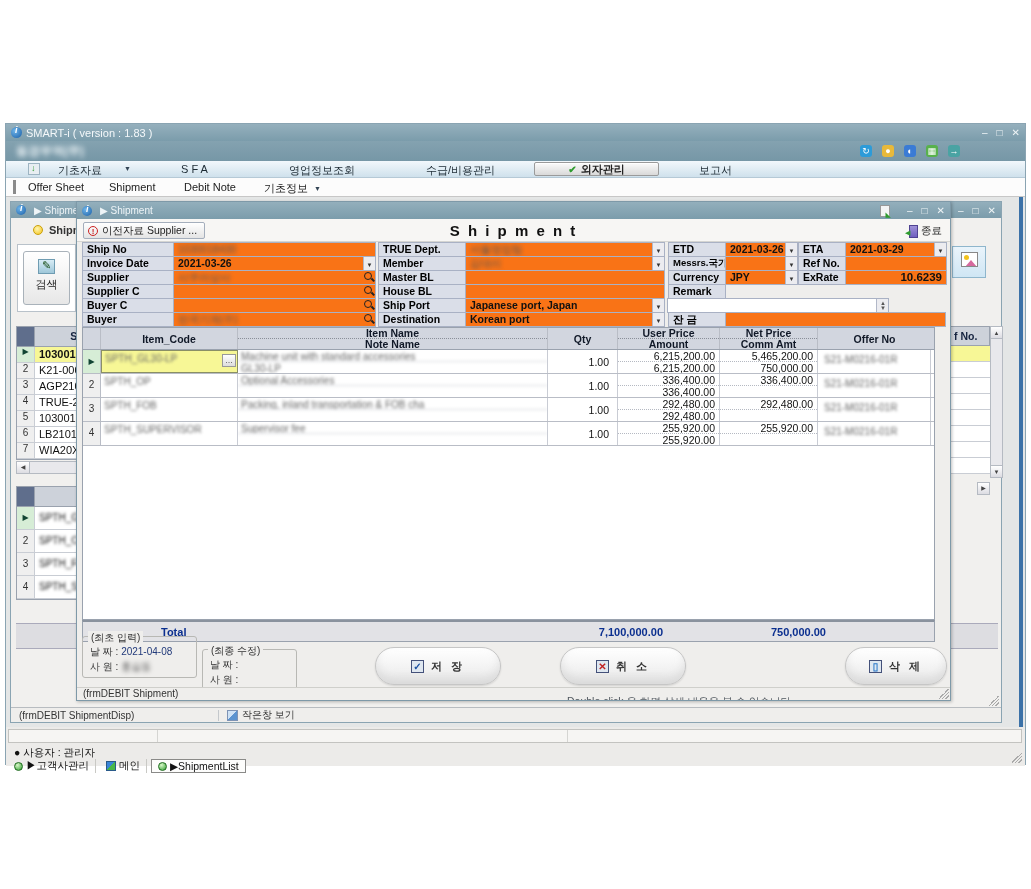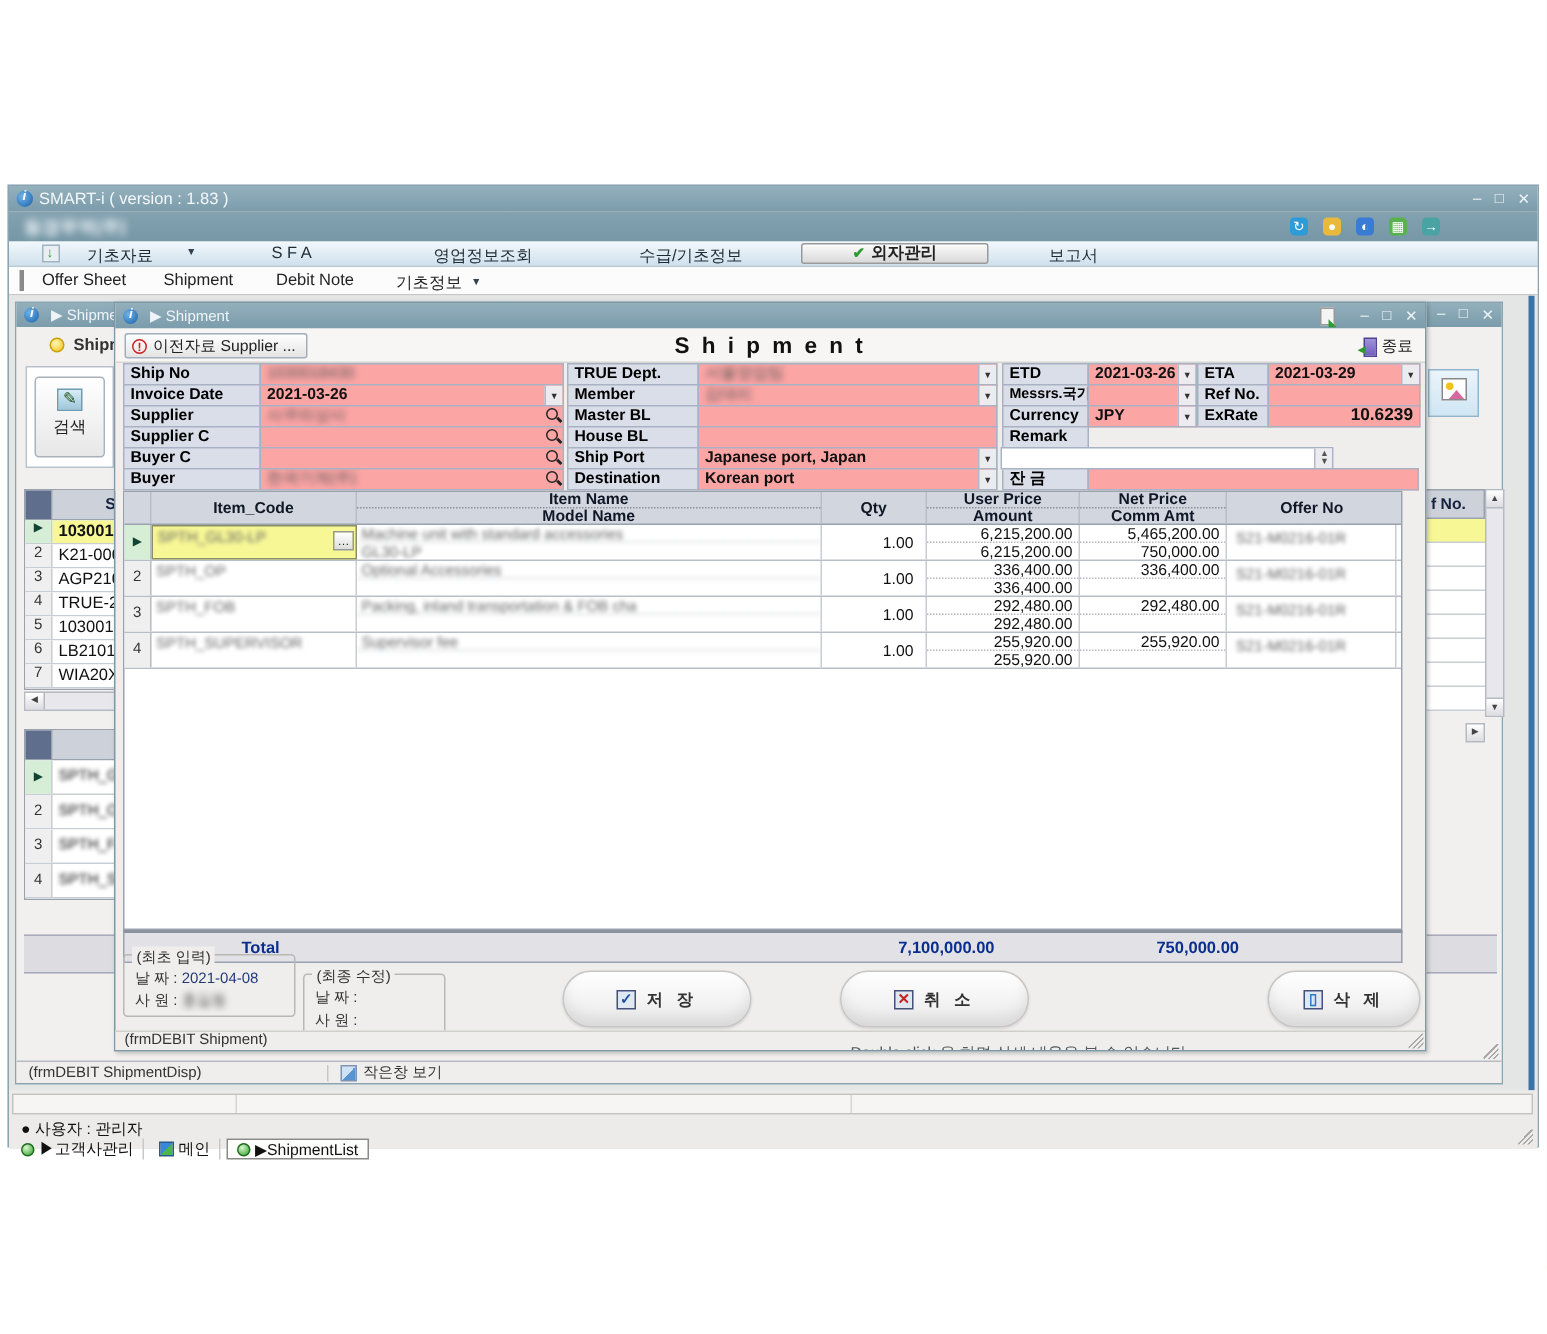--- a/index.html
+++ b/index.html
@@ -89,21 +89,21 @@
   .exit-btn { position:absolute; right:8px; top:4px; height:16px; font-size:10.5px; color:#222; display:flex; align-items:center; gap:3px; }
   .exit-ico { width:12px; height:12px; position:relative; }
   .exit-ico::before { content:""; position:absolute; right:0; top:0; width:7px; height:11px; background:linear-gradient(#9f92d8,#6f5fc0); border:1px solid #4f4392; }
   .exit-ico::after { content:"◀"; position:absolute; left:-1px; bottom:0; font-size:7px; color:#2e9b2e; }
 
   .form-area { position:absolute; left:0; top:40px; width:873px; height:85px; background:#efeeec; }
   .fgroup { position:absolute; top:1px; }
   .frow { display:flex; height:14px; }
   .fcell { border:1px solid #a9b1c4; margin-top:-1px; font-size:10.5px; overflow:hidden; white-space:nowrap; }
   .flabel { background:#dadee8; font-weight:bold; color:#000; padding:0 0 0 4px; line-height:12px; }
-  .fval { background:#fca5a5; color:#111; padding:0 0 0 4px; line-height:12px; margin-left:-1px; position:relative; display:flex; }
+  .fval { background:#f97316; color:#111; padding:0 0 0 4px; line-height:12px; margin-left:-1px; position:relative; display:flex; }
   .fval.bold { font-weight:bold; }
   .fval .txt { flex:1; overflow:hidden; }
   .dd { position:absolute; right:0; top:0; bottom:0; width:12px; background:#ececf0; border-left:1px solid #b2b8c8; }
   .dd::after { content:"▼"; position:absolute; left:2.5px; top:2px; font-size:6px; color:#333; }
   .mag { position:absolute; right:0; top:0; width:12px; height:12px; }
   .mag::before { content:""; position:absolute; left:1px; top:1px; width:6px; height:6px; border:1.5px solid #222; border-radius:50%; }
   .mag::after { content:""; position:absolute; left:8px; top:8px; width:4px; height:1.5px; background:#222; transform:rotate(45deg); }
   .remark-row { display:flex; height:28px;flex-direction:column; }
   .remark-box { position:relative; background:#fff; border:1px solid #a9b1c4; margin:-1px 0 0 -1px; }
   .rscroll { position:absolute; right:0; top:0; bottom:0; width:12px; background:#ececf0; border-left:1px solid #b2b8c8; }
@@ -187,21 +187,21 @@
       <span class="bico" style="background:#4aa3a3">→</span>
     </span>
   </div>
 
   <div class="menubar">
     <span class="mi-fico"></span>
     <span class="mi" style="left:52px">기초자료</span>
     <span class="mi-dd" style="left:118px">▼</span>
     <span class="mi" style="left:175px">S F A</span>
     <span class="mi" style="left:283px">영업정보조회</span>
-    <span class="mi" style="left:420px">수급/기초정보</span>
+    <span class="mi" style="left:420px">수급/비용관리</span>
     <span class="mi-active"><span class="chk">✔</span><span>외자관리</span></span>
     <span class="mi" style="left:693px">보고서</span>
   </div>
 
   <div class="tabbar">
     <span class="vbar"></span>
     <span class="tab" style="left:22px">Offer Sheet</span>
     <span class="tab" style="left:103px">Shipment</span>
     <span class="tab" style="left:178px">Debit Note</span>
     <span class="tab" style="left:258px">기초정보</span>
@@ -484,21 +484,21 @@
           </div>
         </div>
       </div>
 
       <div class="dgrid">
         <div class="dg-hdr">
           <div class="dg-hcell c-rowhdr"></div>
           <div class="dg-hcell c-code h-single">Item_Code</div>
           <div class="dg-hcell c-name h-two">
             <div>Item Name</div>
-              <div>Model Name</div>
+              <div>Note Name</div>
           </div>
           <div class="dg-hcell c-qty h-single">Qty</div>
           <div class="dg-hcell c-up h-two">
             <div>User Price</div>
               <div>Amount</div>
           </div>
           <div class="dg-hcell c-np h-two">
             <div>Net Price</div>
               <div>Comm Amt</div>
           </div>

